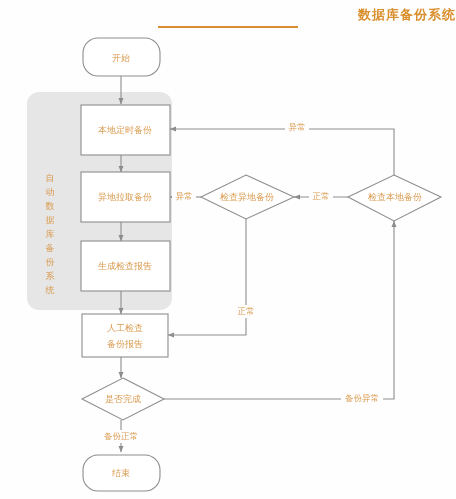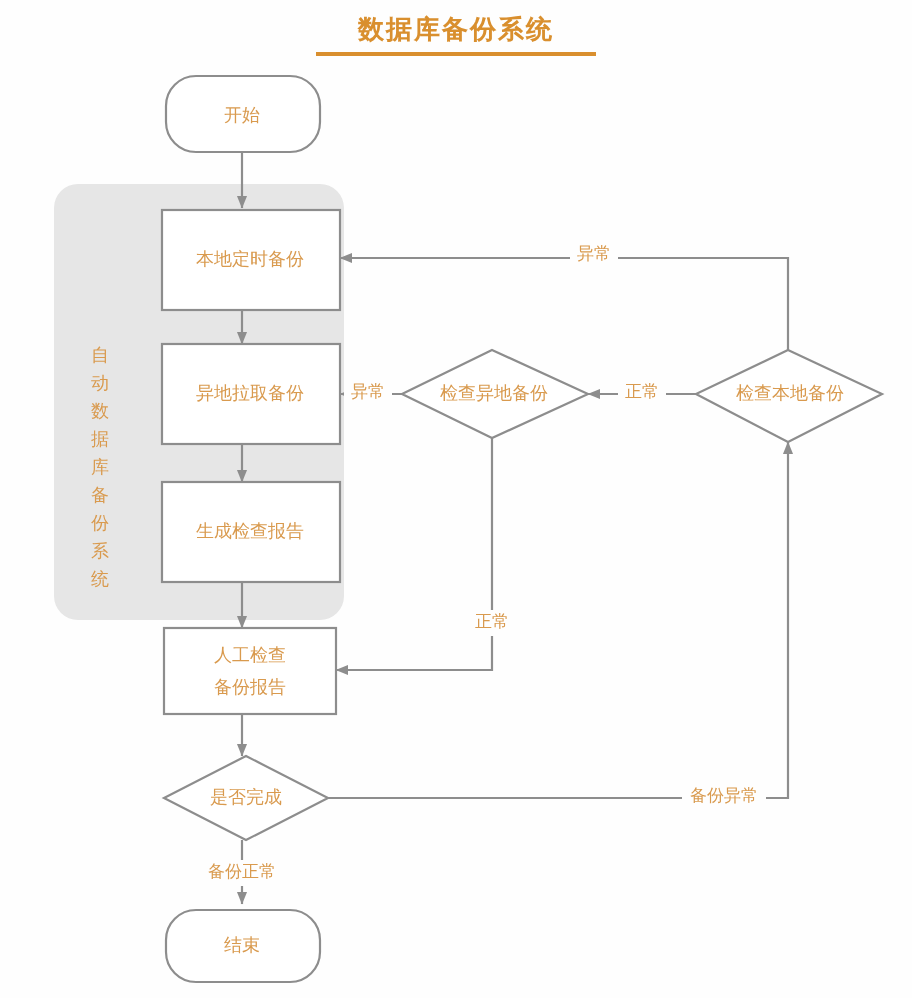--- a/index.html
+++ b/index.html
@@ -62,21 +62,21 @@
     dominant-baseline: middle;
   }
   .edge-label-bg {
     fill: #fefefe;
   }
   .title-text {
     position: absolute;
     left: 0;
     top: 6px;
     width: 456px;
-    text-align: center;
+    text-align: right;
     color: #d98f2e;
     font-size: 13px;
     font-weight: bold;
     font-family: "DejaVu Sans", "Liberation Sans", sans-serif;
     letter-spacing: 1px;
   }
   .title-rule {
     position: absolute;
     left: 158px;
     top: 26px;

